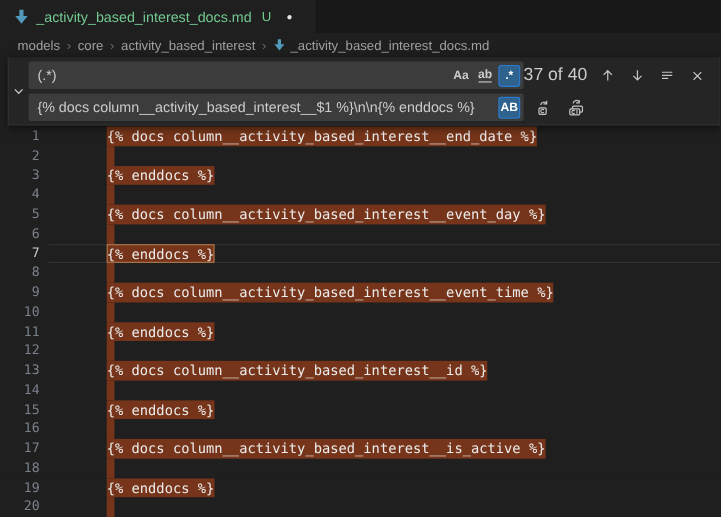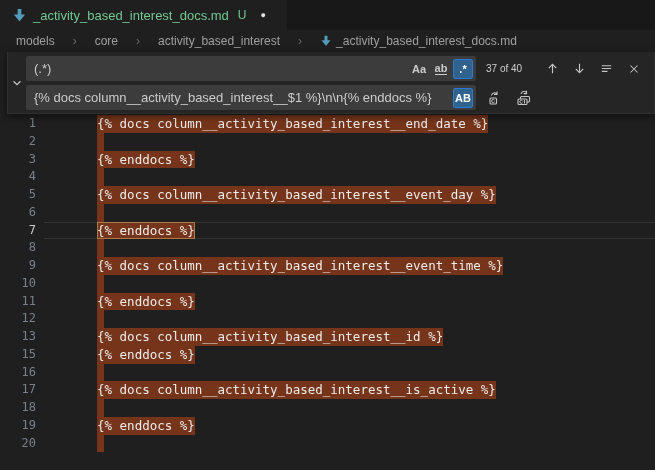--- a/index.html
+++ b/index.html
@@ -10,21 +10,21 @@
   
   .tabbar { height:30px; background:#181818; display:flex; }
   .tab { display:flex; align-items:center; gap:6px; padding:0 12px; width:287px;
     background:#1f1f1f; cursor:pointer; }
   .tab-name { color:#73c991; font-size:13px; white-space:nowrap; }
   .tab-git { color:#73c991; font-size:12px; margin-left:3px; }
   .tab-dot { color:#e4e4e4; font-size:9px; margin-left:8px; }
 
   
   .breadcrumb { height:22px; background:#1f1f1f; display:flex; align-items:center;
-    gap:18px; padding-left:16px; font-size:12px; color:#a0a0a0; }
+    gap:6px; padding-left:16px; font-size:12px; color:#a0a0a0; }
   .bc-sep { color:#6b6b6b; font-size:12px; }
   .bc-item { cursor:pointer; }
   .bc-file { display:flex; align-items:center; gap:4px; cursor:pointer; }
 
   
   .editor { position:absolute; top:52px; left:0; right:0; bottom:0; }
   .code-lines { position:absolute; top:63px; left:0; right:0; }
   .code-row { position:relative; height:17.75px; display:flex;
     font-family:"DejaVu Sans Mono", monospace; font-size:12.5px; line-height:17.75px; }
   .gutter { width:36px; text-align:right; color:#7a818b; font-size:12px; flex-shrink:0;
@@ -48,21 +48,21 @@
   .fw-row { display:flex; align-items:center; height:25px; }
   .fw-input { background:#3c3c3c; border-radius:2px; height:25px; display:flex;
     align-items:center; padding:0 3px 0 8px; width:450px; color:#cccccc;
     font-size:13px; cursor:text; }
   .fw-text { flex:1; white-space:nowrap; overflow:hidden; }
   .opt { width:20px; height:20px; display:flex; align-items:center; justify-content:center;
     border-radius:3px; font-size:11px; color:#cccccc; margin-left:2px; cursor:pointer;
     flex-shrink:0;font-weight:bold; }
   .opt .uw { border-bottom:1px solid #cccccc; }
   .opt.active { background:#2f638d; color:#ffffff; box-shadow:0 0 0 1px #2b7bd4 inset; }
-  .results { color:#cccccc; font-size:10px; margin-left:10px; white-space:nowrap; }
+  .results { color:#cccccc; font-size:16px; white-space:nowrap; }
   .navgroup { margin-left:auto; display:flex; align-items:center; gap:6px;
     padding-right:6px; }
   .iconbtn { width:21px; height:21px; display:flex; align-items:center;
     justify-content:center; color:#c5c5c5; border-radius:4px; cursor:pointer; }
   .replace-actions { display:flex; align-items:center; gap:8px; margin-left:8px; }
   svg { display:block; }
 </style>
 </head>
 <body>
 
@@ -143,20 +143,24 @@
         </div>
         <div class="code-row">
           <div class="gutter">12</div>
           <div class="line-content"><span class="empty-match"></span></div>
         </div>
         <div class="code-row">
           <div class="gutter">13</div>
           <div class="line-content"><span class="hl">{% docs column__activity_based_interest__id %}</span></div>
         </div>
         <div class="code-row">
+          <div class="gutter">14</div>
+          <div class="line-content"><span class="empty-match"></span></div>
+        </div>
+        <div class="code-row">
           <div class="gutter">15</div>
           <div class="line-content"><span class="hl">{% enddocs %}</span></div>
         </div>
         <div class="code-row">
           <div class="gutter">16</div>
           <div class="line-content"><span class="empty-match"></span></div>
         </div>
         <div class="code-row">
           <div class="gutter">17</div>
           <div class="line-content"><span class="hl">{% docs column__activity_based_interest__is_active %}</span></div>

